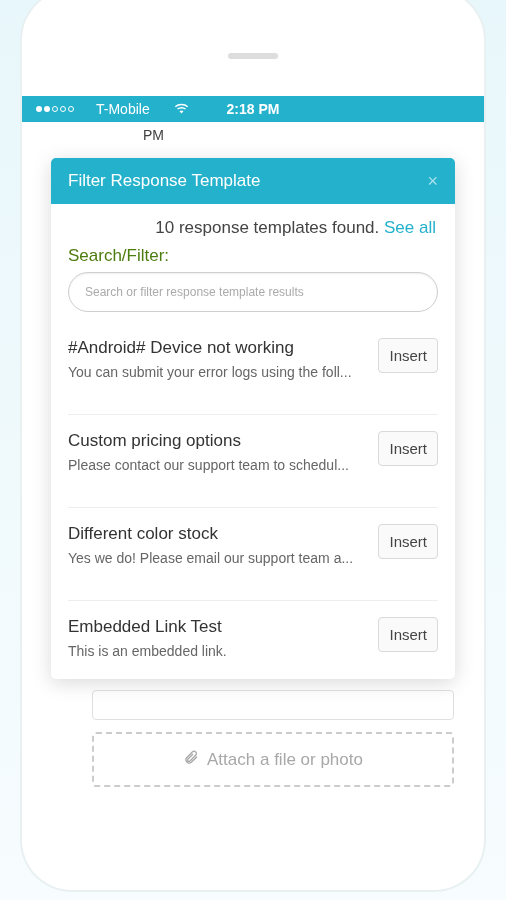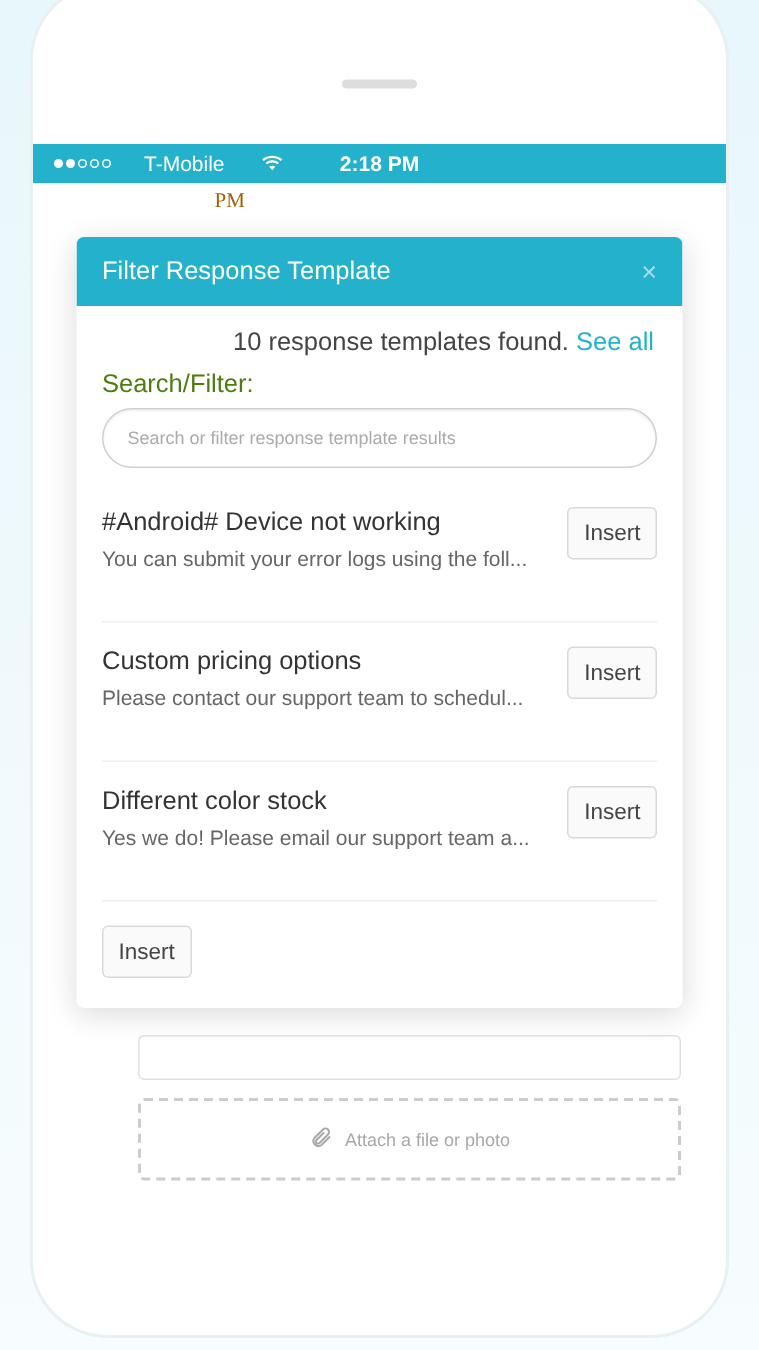--- a/index.html
+++ b/index.html
@@ -88,37 +88,36 @@
       right: 0;
       top: 26px;
       bottom: 0;
       padding: 0 26px;
       color: #b8b8b8;
     }
     .pm-tag {
       font-size: 14px;
       margin-left: 95px;
       margin-top: 5px;
-      color:#a16207;
-      font-family:Liberation Serif, serif;
+      color:#404040;
     }
     .attach-box {
       position: absolute;
       left: 70px;
       right: 30px;
       top: 610px;
       height: 55px;
       border: 2px dashed #ccc;
       border-radius: 4px;
       display: flex;
       align-items: center;
       justify-content: center;
       gap: 8px;
       color: #a8a8a8;
-      font-size: 12px;
+      font-size: 17px;
     }
     .thin-box {
       position: absolute;
       left: 70px;
       right: 30px;
       top: 568px;
       height: 30px;
       border: 1px solid #e0e0e0;
       border-radius: 4px;
     }
@@ -303,20 +302,24 @@
 
             <div class="template-item">
               <div class="template-text">
                 <div class="template-title">Different color stock</div>
                 <div class="template-desc">Yes we do! Please email our support team a...</div>
               </div>
               <button class="insert-btn">Insert</button>
             </div>
 
             <div class="template-item">
+              <div class="template-text">
+                <div class="template-title">Embedded Link Test</div>
+                <div class="template-desc">This is an embedded link.</div>
+              </div>
               <button class="insert-btn">Insert</button>
             </div>
 
           </div>
         </div>
       </div>
     </div>
 
   </div>
 </div>

